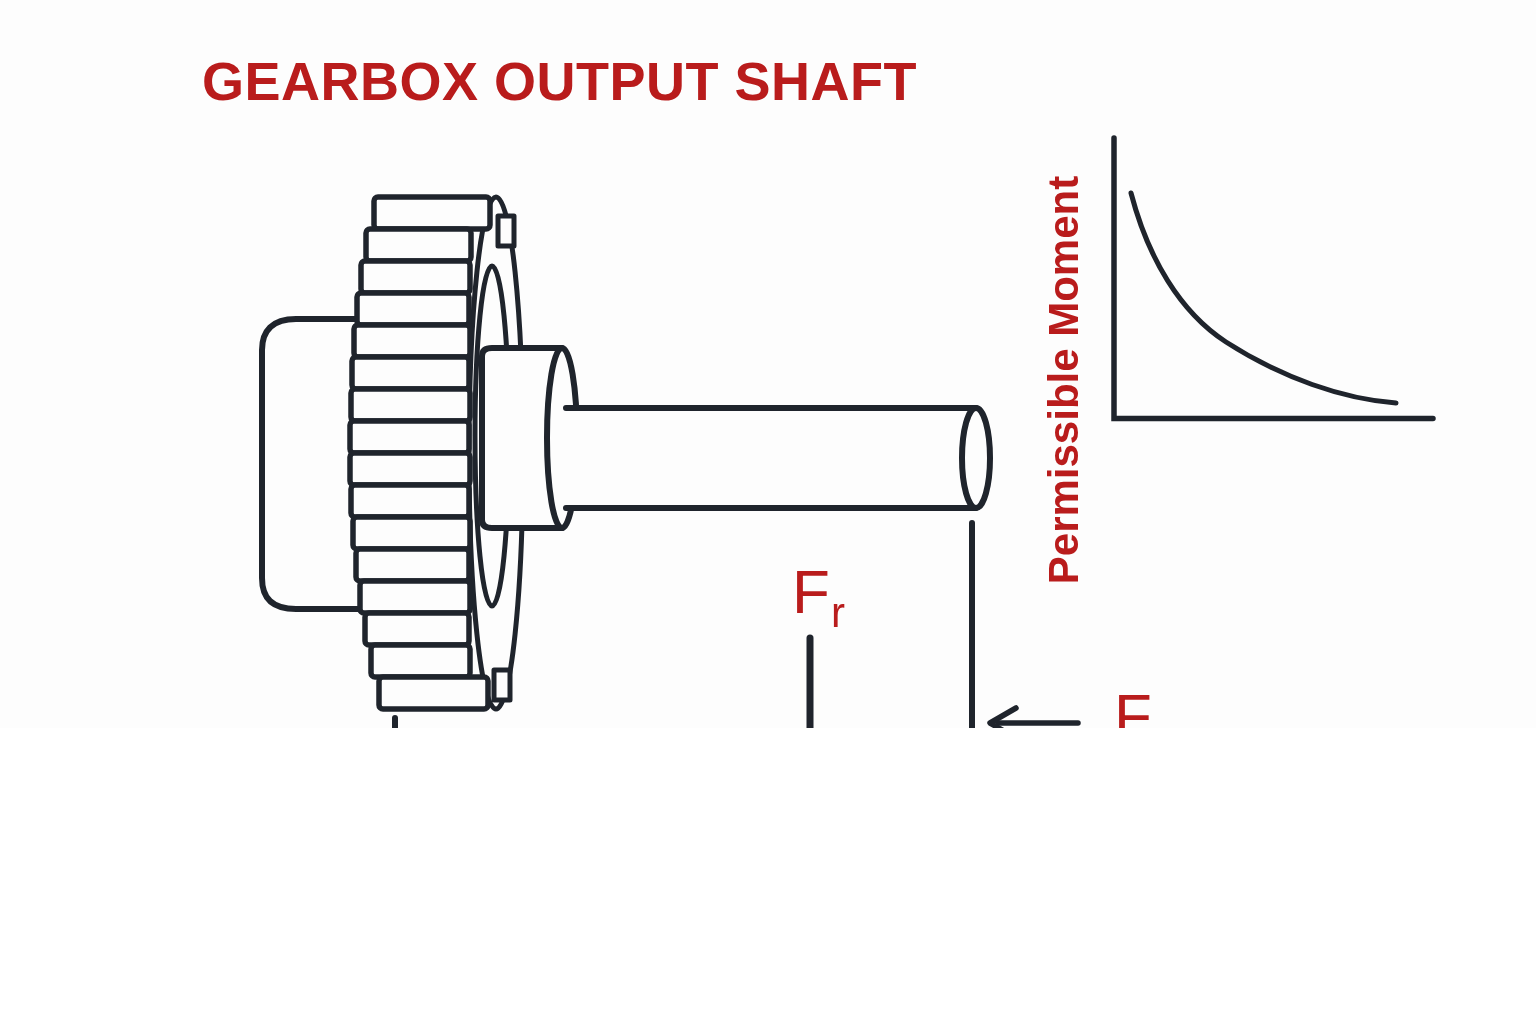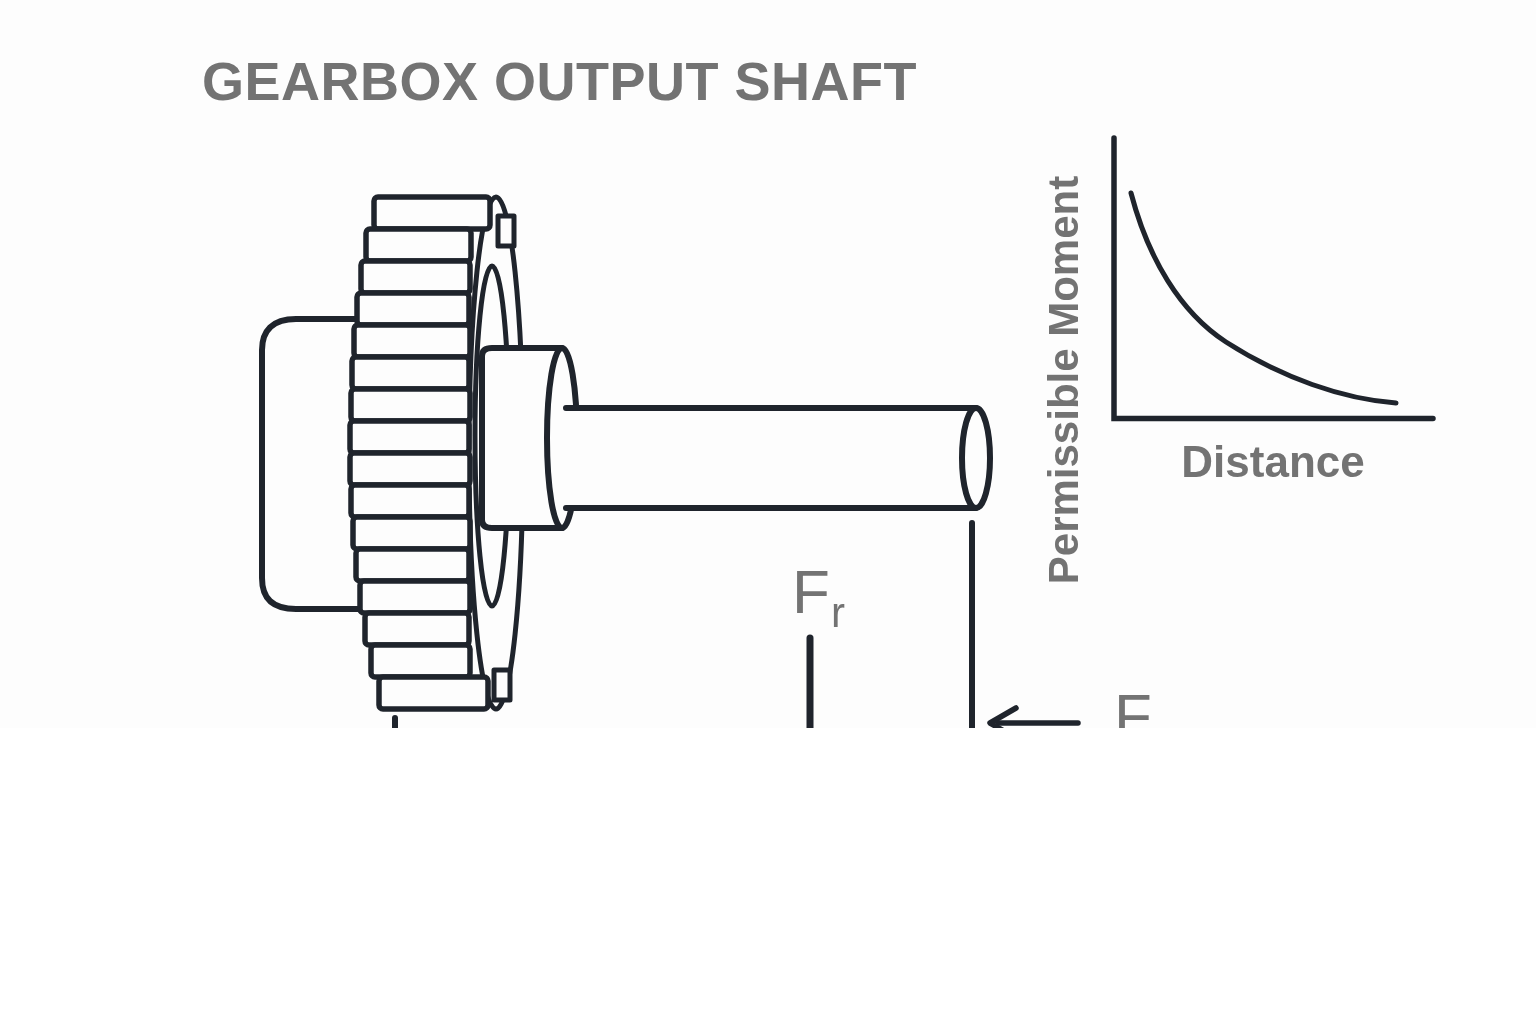--- a/index.html
+++ b/index.html
@@ -1,18 +1,18 @@
 <!DOCTYPE html>
 <html><head>
 <meta charset="utf-8">
 <style>
   html,body{margin:0;padding:0;background:#fff;}
   .canvas{
     position:relative;width:1536px;height:728px;overflow:hidden;
-    background:#fdfdfd;font-family:"Liberation Sans",sans-serif;color:#737373;
+    background:#fdfdfd;font-family:"Liberation Sans",sans-serif;color:#b91c1c;
   }
   .diagram-svg{position:absolute;left:0;top:0;}
   .title{
     position:absolute;left:202px;top:50px;
     font-size:54px;font-weight:bold;letter-spacing:.5px;white-space:nowrap;
   }
   .force-label{position:absolute;font-weight:normal;white-space:nowrap;}
   .force-main{font-size:62px;}
   .force-sub{font-size:42px;position:relative;top:14px;margin-left:1px;}
   .fr{left:792px;top:556px;}
@@ -110,15 +110,14 @@
   </div>
 
   <div class="force-label fa">
     <span class="force-main">F</span><span class="force-sub">a</span>
   </div>
 
   <div class="dim-label">
   </div>
 
   <div class="chart-ylabel">Permissible Moment</div>
-  <div class="chart-xlabel">Distance</div>
 
 </div>
 
 </body></html>

